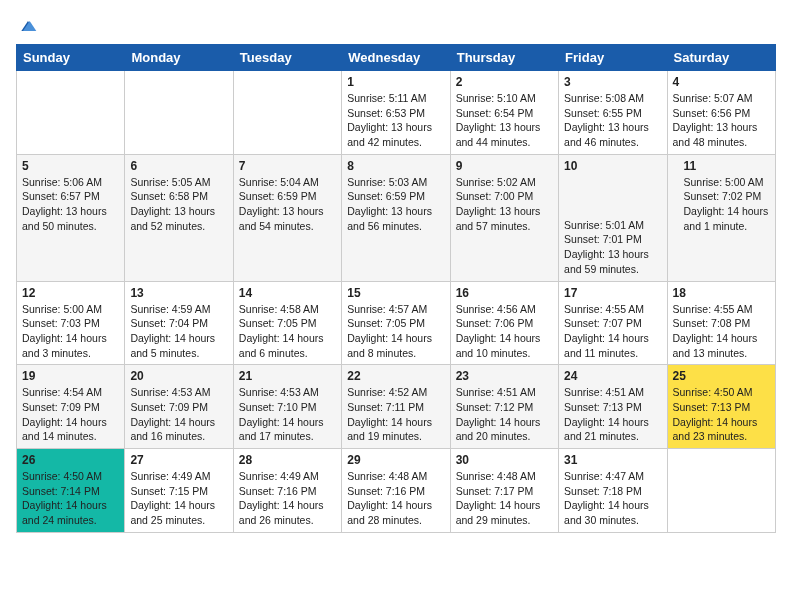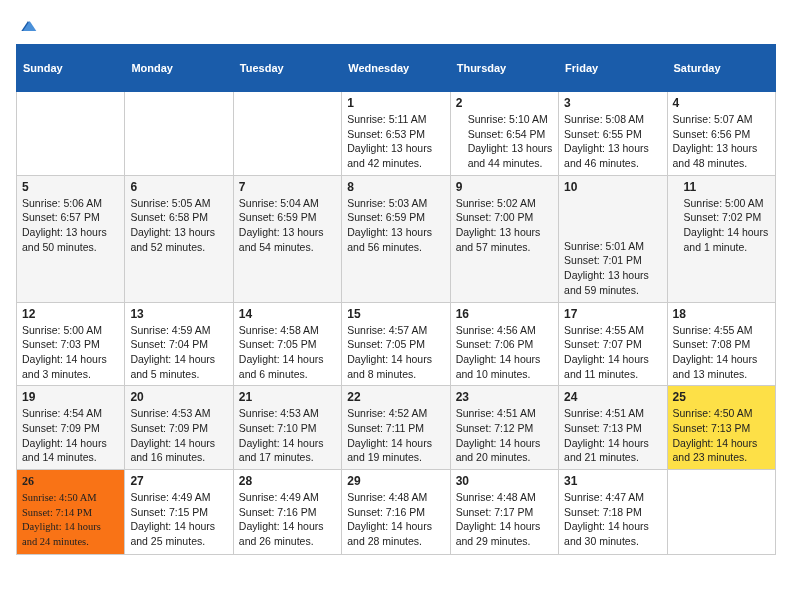--- a/index.html
+++ b/index.html
@@ -45,23 +45,23 @@
       color: #333;
     }
     .calendar {
       width: 100%;
       border-collapse: collapse;
       border: 1px solid #ccc;
     }
     .calendar th {
       background-color: #1a5caa;
       color: #fff;
-      font-size: 11px;
+      font-size: 13px;
       font-weight: bold;
-      padding: 17px 6px;
+      padding: 5px 6px;
       text-align: left;
       border: 1px solid #1a5caa;
     }
     .calendar td {
       border: 1px solid #ccc;
       vertical-align: top;
       padding: 4px 5px;
       width: 108px;
       min-height: 80px;
       font-size: 11px;
@@ -130,21 +130,21 @@
         <td class="empty-cell"></td>
         <td style="background: rgb(255, 255, 255);">
           <span class="day-num">1</span>
           <div class="day-info" style="white-space: pre-line;">Sunrise: 5:11 AM
 Sunset: 6:53 PM
 Daylight: 13 hours
 and 42 minutes.</div>
         </td>
         <td style="background: rgb(255, 255, 255);">
           <span class="day-num">2</span>
-          <div class="day-info" style="white-space: pre-line; margin-left: 12px;">Sunrise: 5:10 AM
+          <div class="day-info" style="white-space: pre-line;">Sunrise: 5:10 AM
 Sunset: 6:54 PM
 Daylight: 13 hours
 and 44 minutes.</div>
         </td>
         <td style="background: rgb(255, 255, 255);">
           <span class="day-num">3</span>
           <div class="day-info" style="white-space: pre-line;">Sunrise: 5:08 AM
 Sunset: 6:55 PM
 Daylight: 13 hours
 and 46 minutes.</div>
@@ -304,21 +304,21 @@
         </td>
         <td style="background: #fde047;">
           <span class="day-num">25</span>
           <div class="day-info" style="white-space: pre-line;">Sunrise: 4:50 AM
 Sunset: 7:13 PM
 Daylight: 14 hours
 and 23 minutes.</div>
         </td>
       </tr>
       <tr>
-        <td style="background: #f97316; font-family: Liberation Serif, serif;">
+        <td style="background: #14b8a6;">
           <span class="day-num">26</span>
           <div class="day-info" style="white-space: pre-line;">Sunrise: 4:50 AM
 Sunset: 7:14 PM
 Daylight: 14 hours
 and 24 minutes.</div>
         </td>
         <td style="background: rgb(255, 255, 255);">
           <span class="day-num">27</span>
           <div class="day-info" style="white-space: pre-line;">Sunrise: 4:49 AM
 Sunset: 7:15 PM

